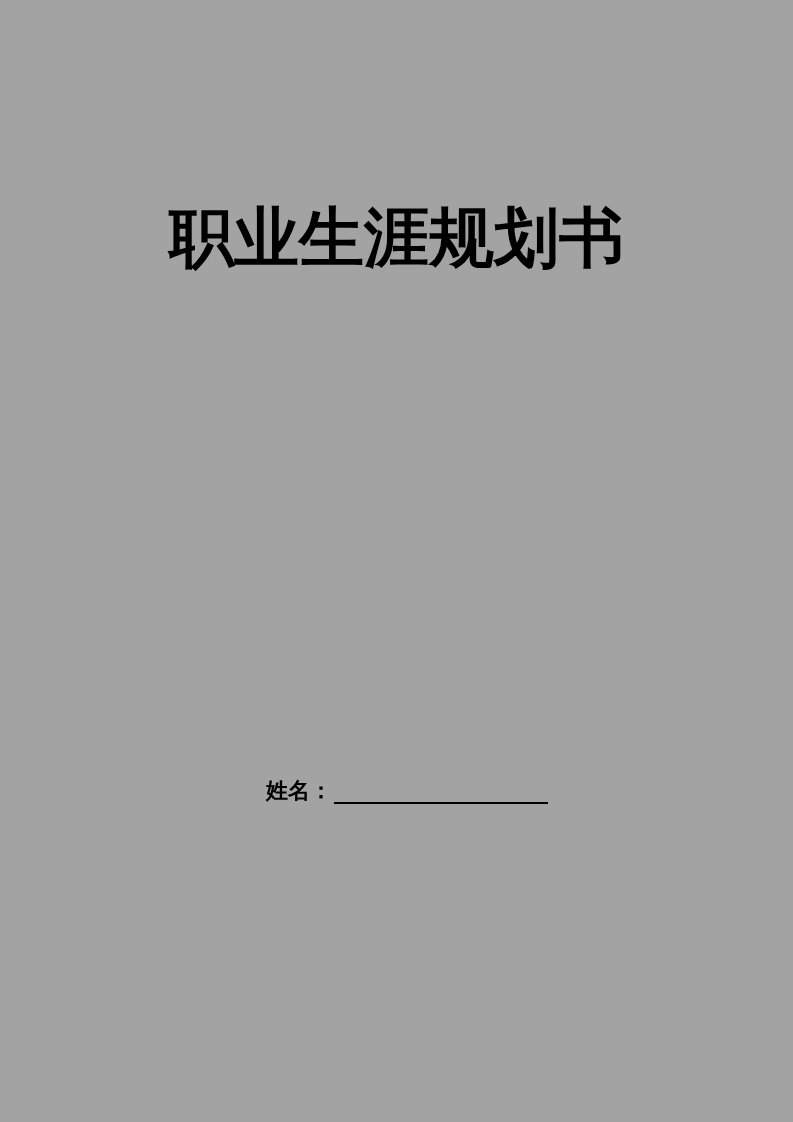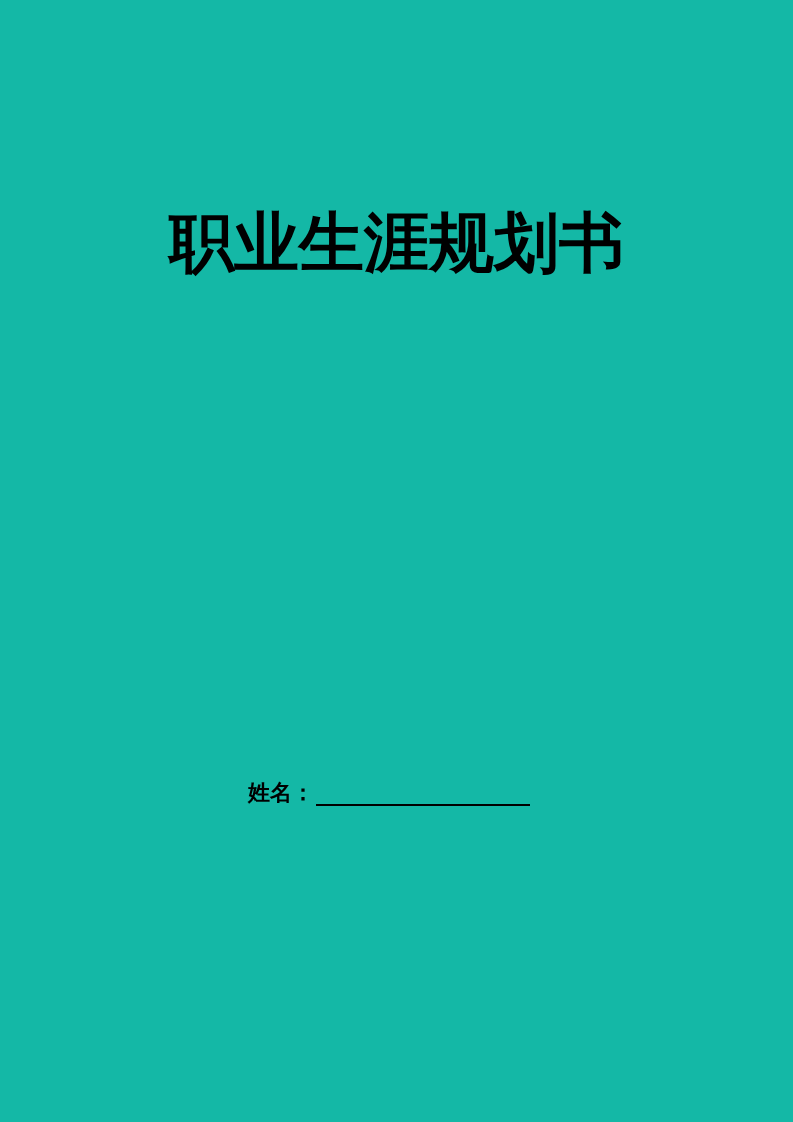--- a/index.html
+++ b/index.html
@@ -4,41 +4,41 @@
 <style>
   html, body {
     margin: 0;
     padding: 0;
     background: #ffffff;
   }
   .page {
     position: relative;
     width: 793px;
     height: 1122px;
-    background: #14b8a6;
+    background: #a3a3a3;
     overflow: hidden;
-    font-family: Liberation Sans, sans-serif;
+    font-family: Liberation Mono, monospace;
     color: #000000;
   }
   .doc-title {
     position: absolute;
     top: 206px;
     left: 0;
     width: 793px;
     text-align: center;
     font-size: 65px;
     font-weight: bold;
     line-height: 1.15;
     letter-spacing: 0px;
     white-space: nowrap;
   }
   .fields {
     position: absolute;
     top: 779px;
-    left: 248px;
+    left: 266px;
   }
   .field-row {
     height: 30px;
     margin-bottom: 32px;
     white-space: nowrap;
   }
   .field-label {
     font-size: 22px;
     font-weight: bold;
     line-height: 28px;

